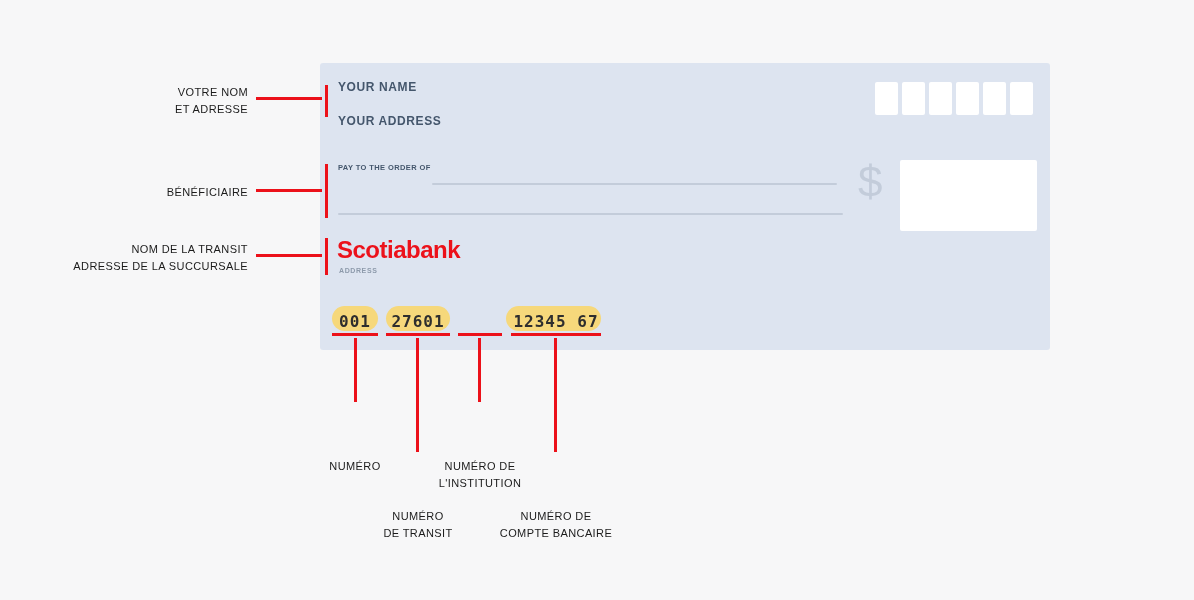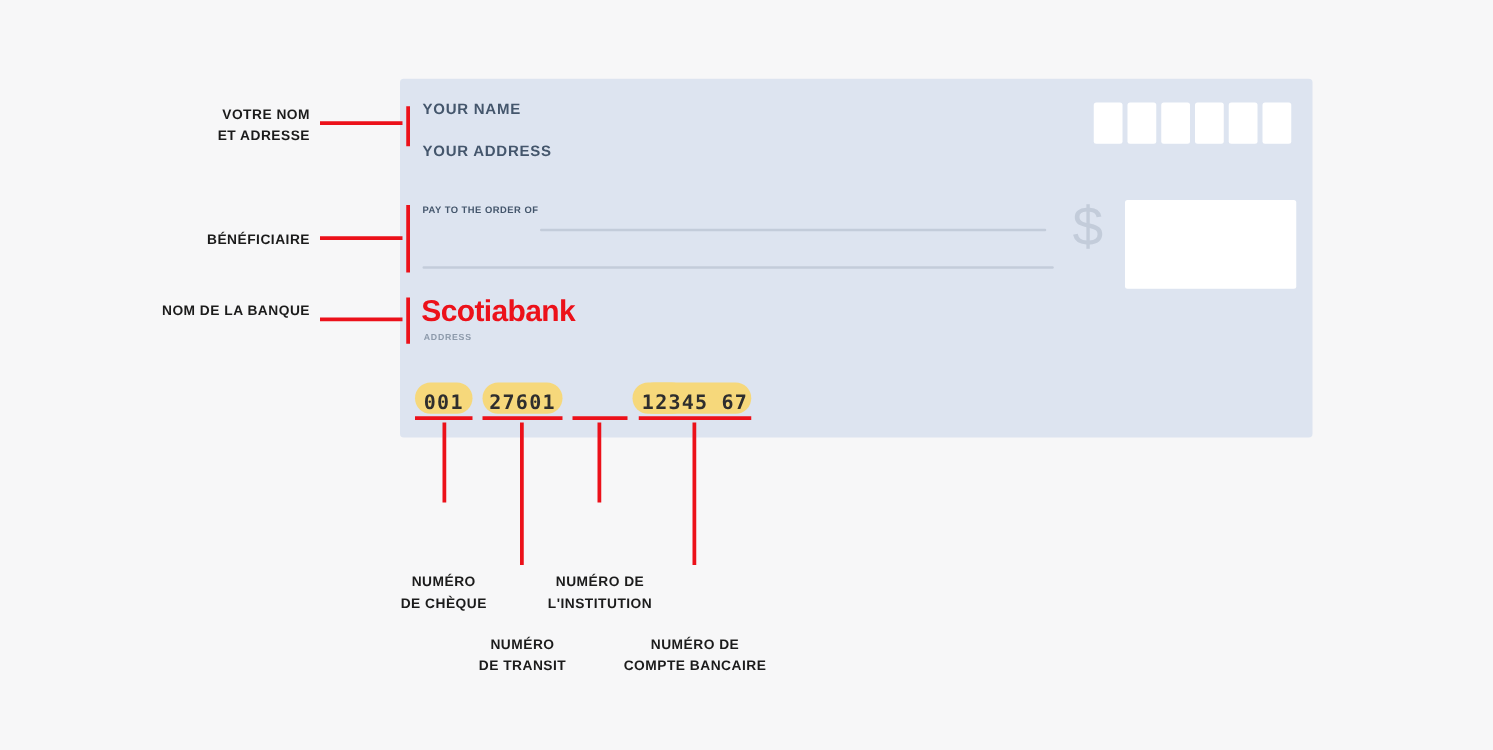--- a/index.html
+++ b/index.html
@@ -138,21 +138,21 @@
     left: 30px;
     width: 218px;
     text-align: right;
   }
   .ann-bottom {
     position: absolute;
     text-align: center;
     margin-top: 48px;
   }
   .ann-text {
-    font-weight: bold;
+    font-weight: normal;
     font-size: 11px;
     line-height: 17px;
     letter-spacing: 0.4px;
     color: #1b1b1b;
   }
 </style>
 </head>
 <body>
 
 <div class="canvas">
@@ -207,33 +207,33 @@
   <div class="hline" style="left:256px; top:97px; width:66px;"></div>
   <div class="vline" style="left:325px; top:85px; height:32px;"></div>
 
   <div class="ann-left" style="top:184px;">
     <div class="ann-text">BÉNÉFICIAIRE</div>
   </div>
   <div class="hline" style="left:256px; top:189px; width:66px;"></div>
   <div class="vline" style="left:325px; top:164px; height:54px;"></div>
 
   <div class="ann-left" style="top:241px;">
-    <div class="ann-text">NOM DE LA BANQUE</div>
+    <div class="ann-text">NOM DE LA TRANSIT</div>
+    <div class="ann-text">ADRESSE DE LA SUCCURSALE</div>
   </div>
   <div class="hline" style="left:256px; top:254px; width:66px;"></div>
   <div class="vline" style="left:325px; top:238px; height:37px;"></div>
 
   <div class="vline" style="left:354px; top:338px; height:64px;"></div>
   <div class="vline" style="left:416px; top:338px; height:114px;"></div>
   <div class="vline" style="left:478px; top:338px; height:64px;"></div>
   <div class="vline" style="left:554px; top:338px; height:114px;"></div>
 
   <div class="ann-bottom" style="left:270px; width:170px; top:410px;">
     <div class="ann-text">NUMÉRO</div>
-    <div class="ann-text">DE CHÈQUE</div>
   </div>
 
   <div class="ann-bottom" style="left:395px; width:170px; top:410px;">
     <div class="ann-text">NUMÉRO DE</div>
     <div class="ann-text">L'INSTITUTION</div>
   </div>
 
   <div class="ann-bottom" style="left:333px; width:170px; top:460px;">
     <div class="ann-text">NUMÉRO</div>
     <div class="ann-text">DE TRANSIT</div>

